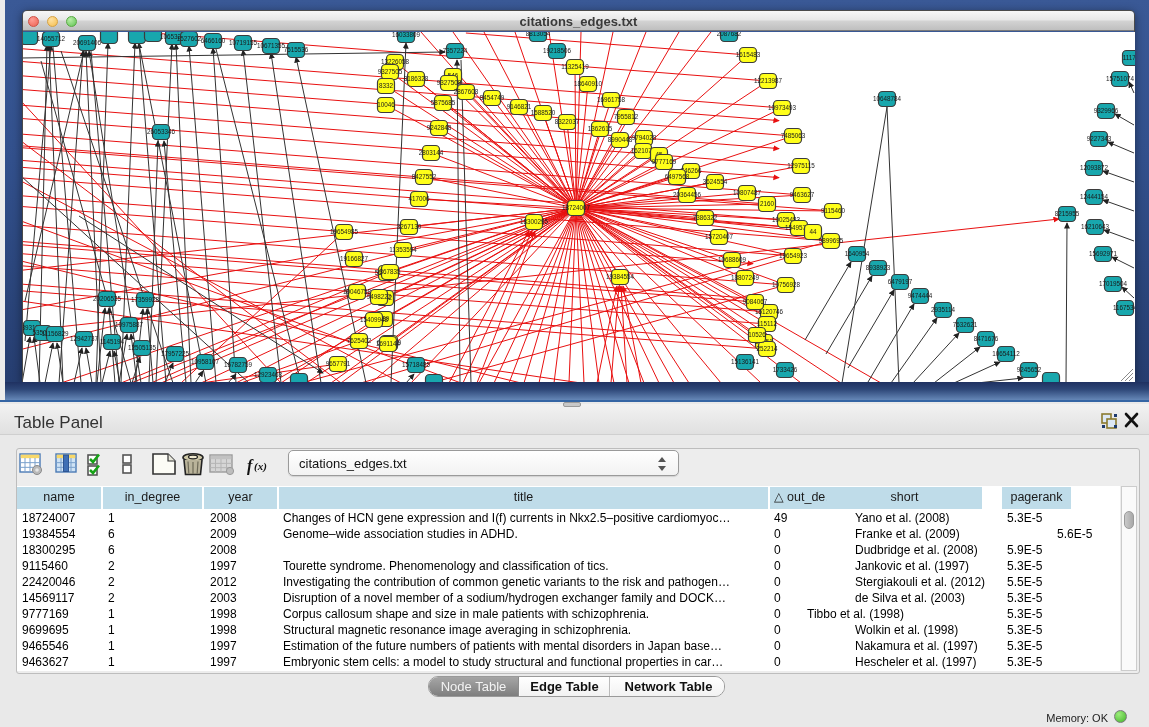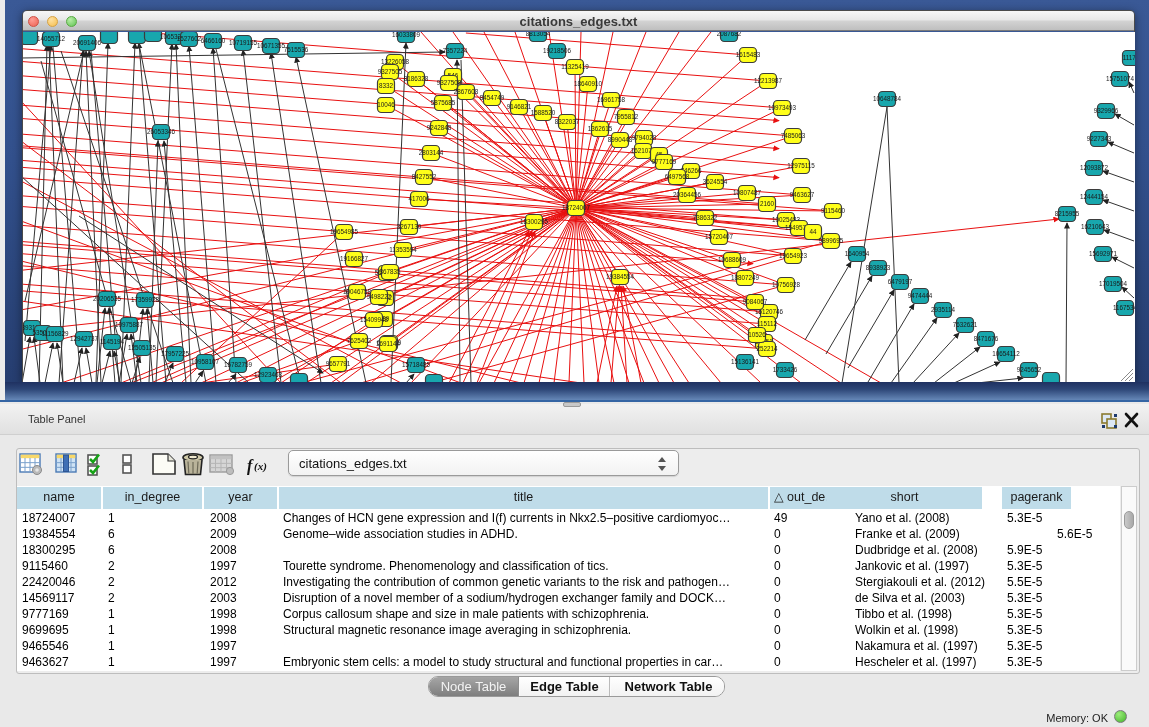--- a/index.html
+++ b/index.html
@@ -6,21 +6,21 @@
 #desktop{position:absolute;left:0;top:0;width:1149px;height:400px;background:linear-gradient(180deg,#3a5996 0%,#32508c 40%,#2a4479 75%,#253c6e 100%)}
 #dbot{position:absolute;left:5px;top:382px;width:1144px;height:18px;background:linear-gradient(180deg,#1f3161 0%,#2d4677 40%,#6587b7 100%)}
 #lsliver{position:absolute;left:0;top:0;width:5px;height:400px;background:#ececec}
 #win{position:absolute;left:22px;top:10px;width:1113px;height:373px;border:1px solid #4a4a4a;border-bottom:none;border-radius:5px 5px 0 0;box-shadow:0 2px 10px rgba(0,0,0,.45)}
 #titlebar{position:absolute;left:0;top:0;width:100%;height:20px;border-radius:4px 4px 0 0;background:linear-gradient(180deg,#f7f7f7 0%,#e8e8e8 45%,#d2d2d2 55%,#bfbfbf 100%);border-bottom:1px solid #7a7a7a}
 #titlebar .t{position:absolute;left:0;right:0;top:3px;text-align:center;font-size:13px;font-weight:bold;color:#3a3a3a}
 .tl{position:absolute;top:5px;width:11px;height:11px;border-radius:50%}
 #canvas{position:absolute;left:0;top:21px;width:1112px;height:351px;background:#fff;overflow:hidden}
 #panel{position:absolute;left:0;top:400px;width:1149px;height:327px;background:#e9e9e9;border-top:2px solid #3465a4}
 #phead{position:absolute;left:0;top:2px;width:100%;height:31px;background:linear-gradient(180deg,#f2f2f2,#e0e0e0);border-bottom:1px solid #cfcfcf}
-#phead .t{position:absolute;left:28px;top:9px;font-size:11px;color:#333}
+#phead .t{position:absolute;left:14px;top:9px;font-size:17px;color:#333}
 #card{position:absolute;left:16px;top:46px;width:1124px;height:226px;background:#ededed;border:1px solid #bdbdbd;border-radius:3px}
 #table{position:absolute;left:17px;top:84px;width:1103px;height:185px;background:#fff}
 .th{position:absolute;top:1px;height:22px;background:#bfdce9;font-size:12.5px;color:#1a1a1a;text-align:center;line-height:21px}
 .tr{position:absolute;left:0;width:1103px;height:16px;font-size:12px;color:#000}
 .c{position:absolute;top:1px;white-space:nowrap}
 #sbar{position:absolute;left:1121px;top:84px;width:16px;height:185px;background:#fafafa;border:1px solid #cccccc}
 #sthumb{position:absolute;left:2px;top:24px;width:10px;height:18px;border-radius:5px;background:linear-gradient(90deg,#c9c9c9,#a9a9a9);border:1px solid #9a9a9a}
 #tabs{position:absolute;left:428px;top:274px;width:297px;height:21px;border:1px solid #9a9a9a;border-radius:10px;background:#fbfbfb;overflow:hidden}
 #tabs .seg{position:absolute;top:0;height:100%;font-size:13px;text-align:center;line-height:20px}
 #mem{position:absolute;right:41px;top:310px;font-size:11px;color:#222}
@@ -667,36 +667,37 @@
         <span class="c" style="left:757px">0</span>
         <span class="c" style="left:838px">de Silva et al. (2003)</span>
         <span class="c" style="left:990px">5.3E-5</span>
       </div>
 <div class="tr" style="top:120px">
         <span class="c" style="left:5px">9777169</span>
         <span class="c" style="left:91px">1</span>
         <span class="c" style="left:193px">1998</span>
         <span class="c" style="left:266px">Corpus callosum shape and size in male patients with schizophrenia.</span>
         <span class="c" style="left:757px">0</span>
-        <span class="c" style="left:838px">Tibbo et al. (1998)</span>
+        <span class="c" style="left:790px">Tibbo et al. (1998)</span>
         <span class="c" style="left:990px">5.3E-5</span>
       </div>
 <div class="tr" style="top:136px">
         <span class="c" style="left:5px">9699695</span>
         <span class="c" style="left:91px">1</span>
         <span class="c" style="left:193px">1998</span>
         <span class="c" style="left:266px">Structural magnetic resonance image averaging in schizophrenia.</span>
         <span class="c" style="left:757px">0</span>
         <span class="c" style="left:838px">Wolkin et al. (1998)</span>
         <span class="c" style="left:990px">5.3E-5</span>
       </div>
 <div class="tr" style="top:152px">
         <span class="c" style="left:5px">9465546</span>
         <span class="c" style="left:91px">1</span>
         <span class="c" style="left:193px">1997</span>
+        <span class="c" style="left:266px">Estimation of the future numbers of patients with mental disorders in Japan base…</span>
         <span class="c" style="left:757px">0</span>
         <span class="c" style="left:838px">Nakamura et al. (1997)</span>
         <span class="c" style="left:990px">5.3E-5</span>
       </div>
 <div class="tr" style="top:168px">
         <span class="c" style="left:5px">9463627</span>
         <span class="c" style="left:91px">1</span>
         <span class="c" style="left:193px">1997</span>
         <span class="c" style="left:266px">Embryonic stem cells: a model to study structural and functional properties in car…</span>
         <span class="c" style="left:757px">0</span>

